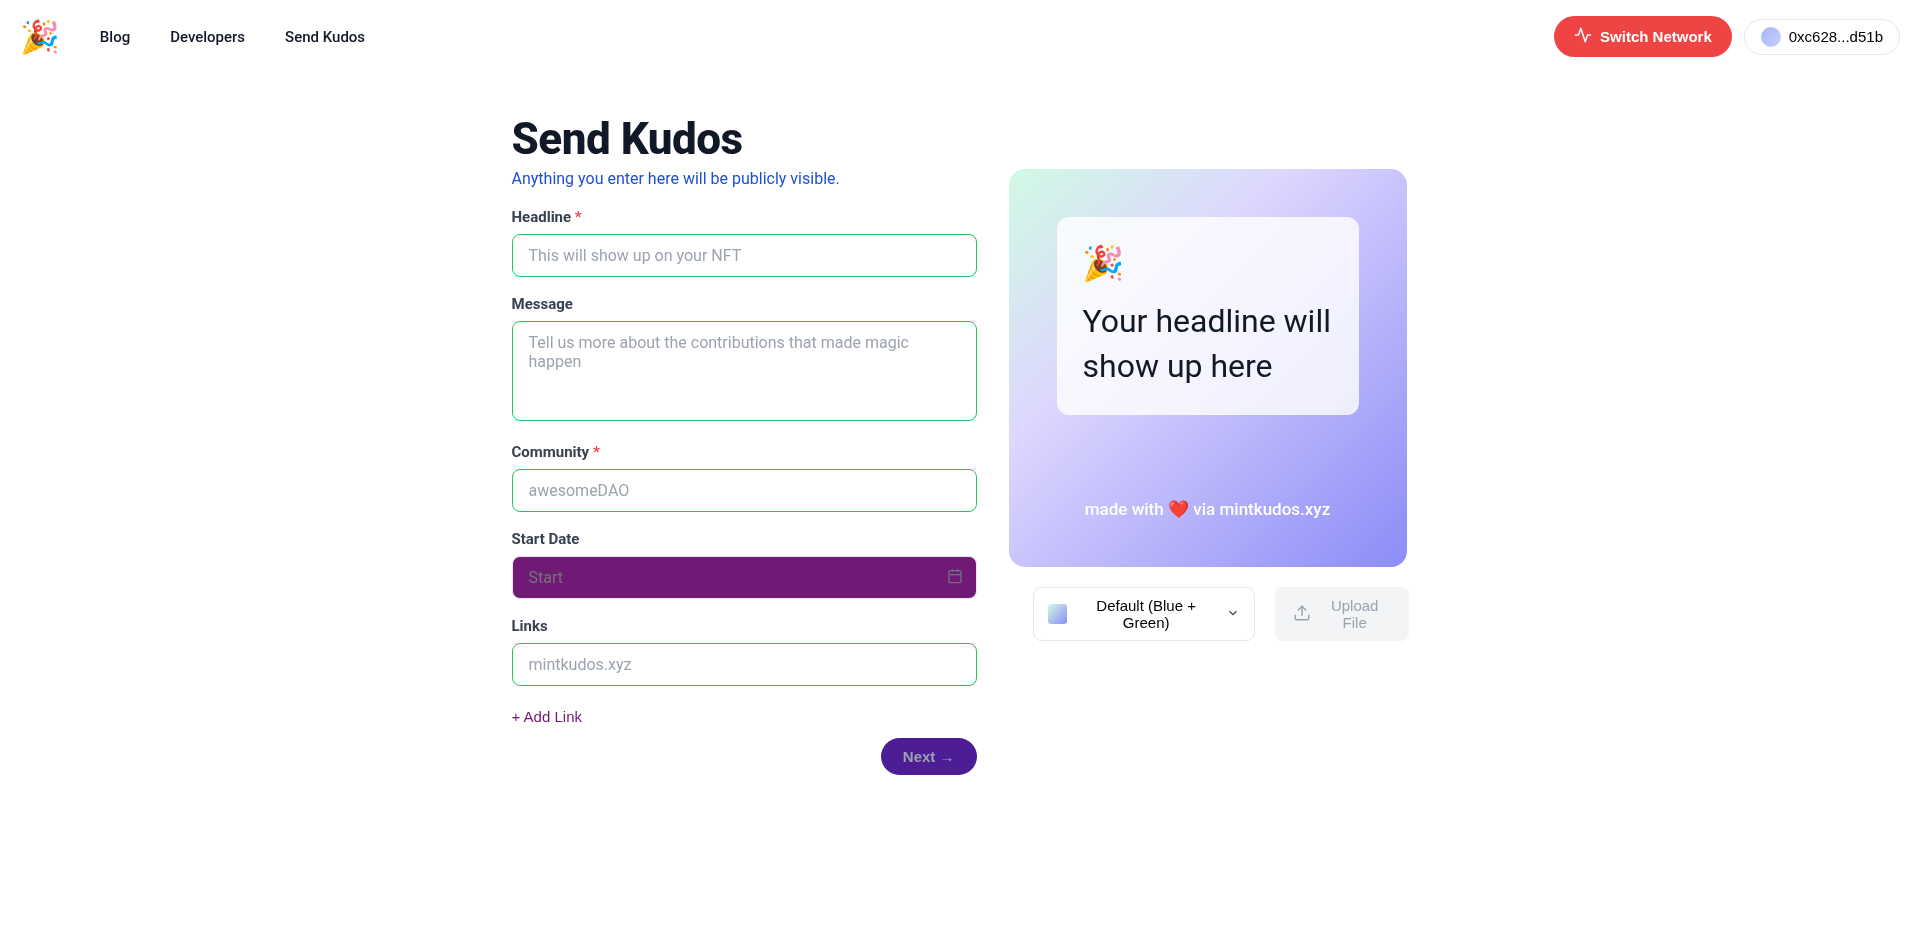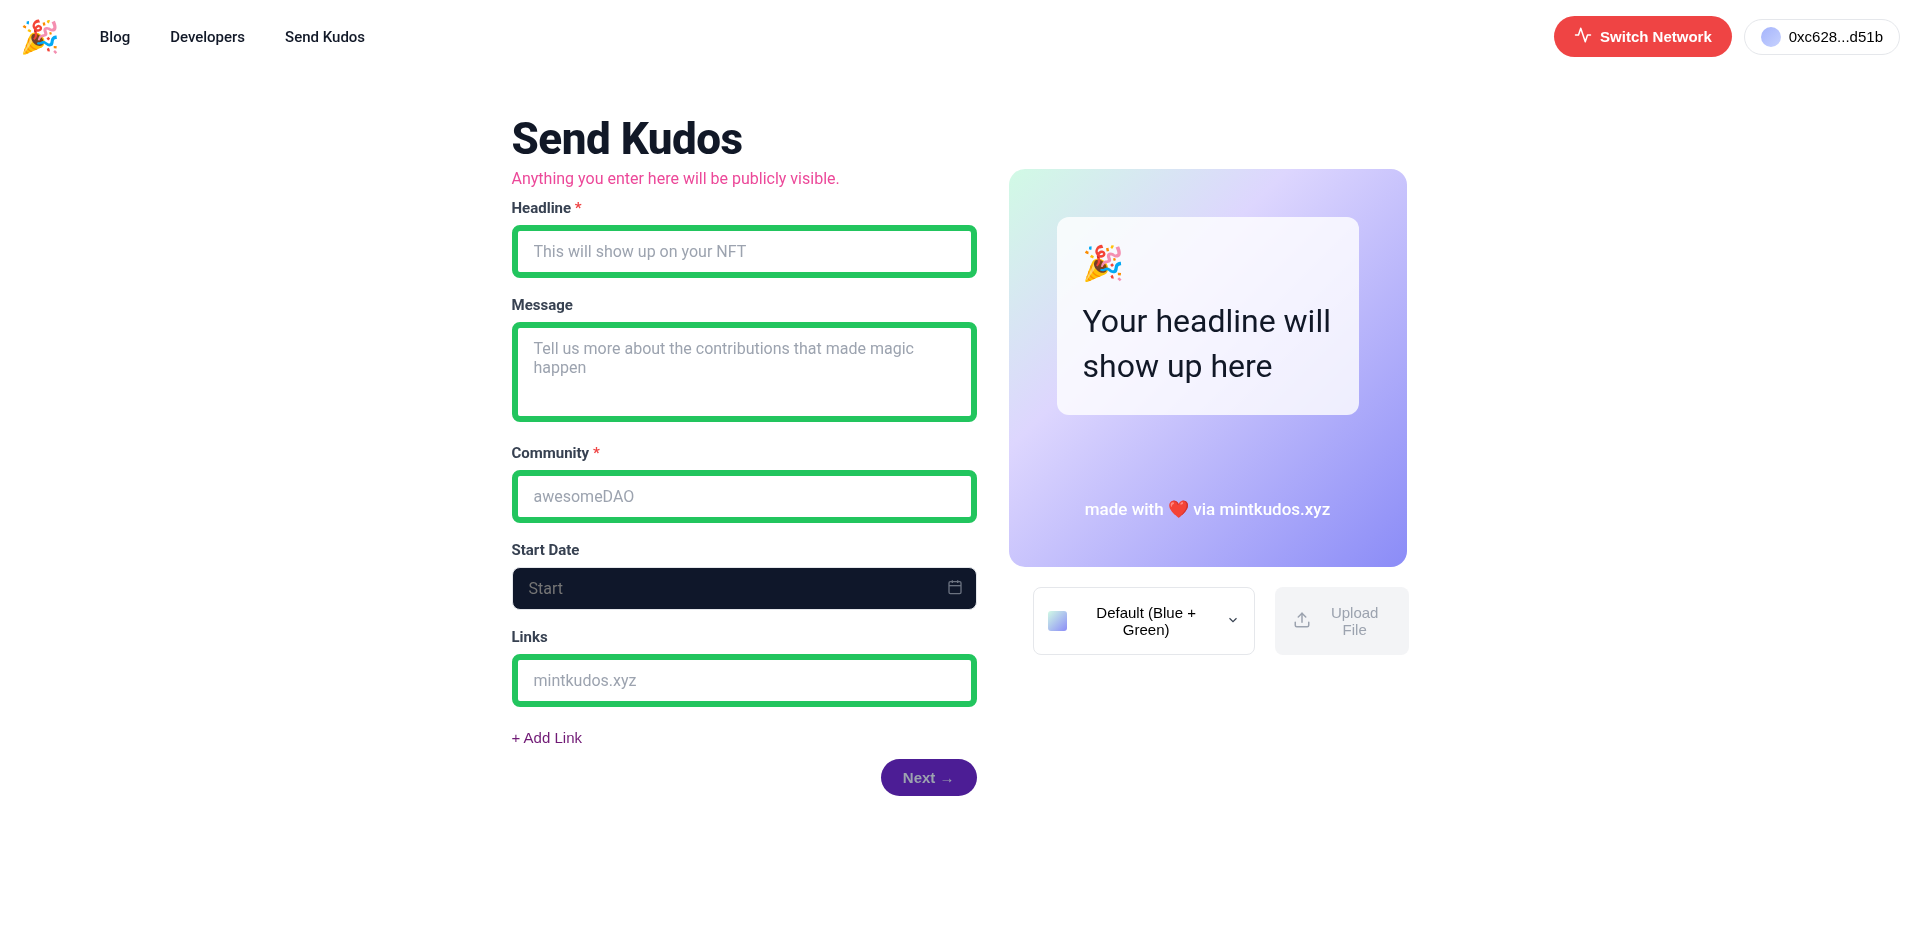--- a/index.html
+++ b/index.html
@@ -101,44 +101,44 @@
 
 .page-title {
   font-size: 44px;
   font-weight: 800;
   color: #111827;
   margin-bottom: 4px;
   letter-spacing: -0.5px;
 }
 
 .page-subtitle {
-  color: #ec4899;
+  color: #1d4ed8;
   font-size: 16px;
-  margin-bottom: 11px;
+  margin-bottom: 20px;
 }
 
 .form-group {
   margin-bottom: 18px;
 }
 
 .form-label {
   display: block;
   font-size: 15px;
   font-weight: 700;
   color: #374151;
   margin-bottom: 8px;
 }
 
 .required {
   color: #ef4444;
 }
 
 .form-input, .form-textarea {
   width: 100%;
-  border: 6px solid #22c55e;
+  border: 1px solid #22c55e;
   border-radius: 8px;
   padding: 11px 16px;
   font-size: 16px;
   font-family: inherit;
   color: #111827;
   background: #ffffff;
 }
 
 .form-input::placeholder, .form-textarea::placeholder {
   color: #9ca3af;
@@ -164,21 +164,21 @@
 }
 
 .date-input {
   width: 100%;
   border: 1px solid #e5e7eb;
   border-radius: 8px;
   padding: 11px 16px;
   font-size: 16px;
   font-family: inherit;
   color: #9ca3af;
-  background: #0f172a;
+  background: #701a75;
 }
 
 .calendar-icon {
   position: absolute;
   right: 14px;
   top: 50%;
   transform: translateY(-50%);
   pointer-events: none;
 }
 
@@ -253,21 +253,21 @@
   gap: 20px;
   margin-left: 24px;
 }
 
 .theme-select {
   display: flex;
   align-items: center;
   gap: 8px;
   border: 1px solid #e5e7eb;
   border-radius: 8px;
-  padding: 16px 14px;
+  padding: 9px 14px;
   font-size: 15px;
   background: #ffffff;
   cursor: pointer;
 }
 
 .theme-swatch {
   width: 20px;
   height: 20px;
   border-radius: 3px;
   background: linear-gradient(135deg, #d1fae5 0%, #8b8cf7 100%);

